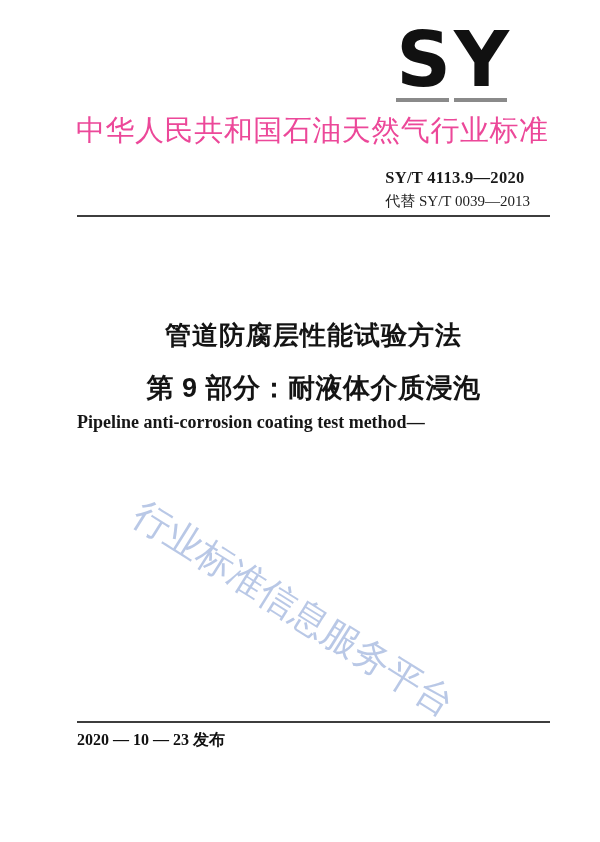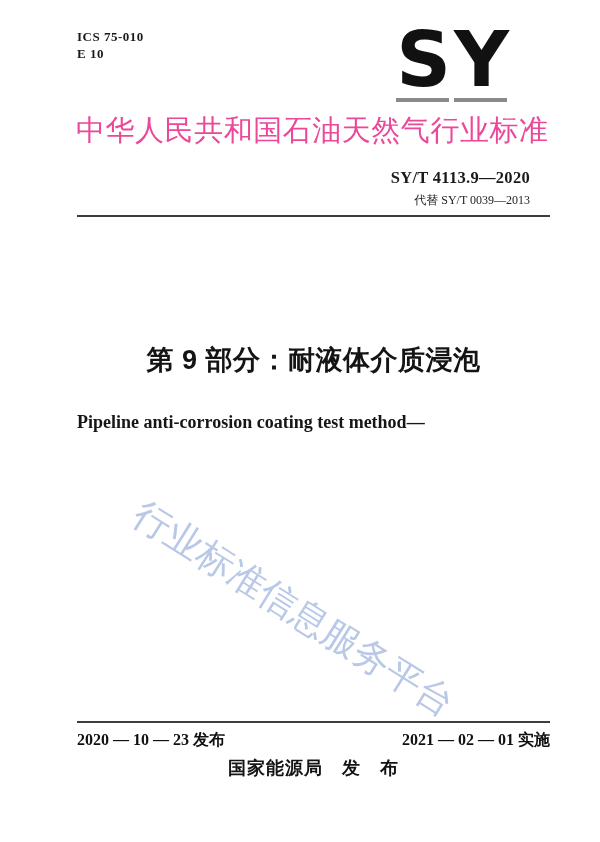--- a/index.html
+++ b/index.html
@@ -62,30 +62,29 @@
     text-align-last: justify;
     font-weight: 500;
     color: #ec4899;
   }
 
   
   .std-block {
     position: absolute;
     right: 70px;
     top: 168px;
-    text-align: right;
     font-family: "Liberation Serif", "DejaVu Serif", serif;
   }
   .std-number {
     font-weight: bold;
     font-size: 16.5px;
     letter-spacing: 0.3px;
   }
   .std-replaces {
-    font-size: 12px;
+    font-size: 15px;
     margin-top: 4px;
     color: #222222;
   }
 
   .rule {
     position: absolute;
     left: 77px;
     width: 473px;
     height: 2px;
     background: #3d3d3d;
@@ -102,21 +101,21 @@
     text-align: center;
     font-weight: bold;
     color: #141414;
   }
   .title-cn .line1 {
     font-size: 26px;
     letter-spacing: 1px;
   }
   .title-cn .line2 {
     font-size: 27px;
-    margin-top: 24px;
+    margin-top: 17px;
     letter-spacing: 0.5px;
   }
 
   
   .title-en {
     position: absolute;
     left: 77px;
     top: 409px;
     width: 473px;
     font-family: "Liberation Serif", "DejaVu Serif", serif;
@@ -166,51 +165,46 @@
     font-size: 18px;
     letter-spacing: 1px;
     color: #141414;
   }
 </style>
 </head>
 <body>
 
 <div class="page">
 
-  <div class="ics-block">
-    <div>ICS 75-010</div>
-    <div>E 10</div>
-  </div>
 
   <div class="logo">
     <span>S</span>
     <span>Y</span>
   </div>
 
   <div class="org-header">中华人民共和国石油天然气行业标准</div>
 
   <div class="std-block">
     <div class="std-number">SY/T 4113.9—2020</div>
     <div class="std-replaces">代替 SY/T 0039—2013</div>
   </div>
 
   <div class="rule rule-top"></div>
 
   <div class="title-cn">
+    <div class="line1">管道防腐层性能试验方法</div>
     <div class="line2">第 9 部分：耐液体介质浸泡</div>
   </div>
 
   <div class="title-en">
     <div>Pipeline anti-corrosion coating test method—</div>
   </div>
 
   <div class="watermark">行业标准信息服务平台</div>
 
   <div class="dates-row">
     <span>2020 — 10 — 23 发布</span>
-    <span>2021 — 02 — 01 实施</span>
   </div>
 
   <div class="rule rule-bottom"></div>
 
-  <div class="publisher">国家能源局　发　布</div>
 
 </div>
 
 </body></html>

